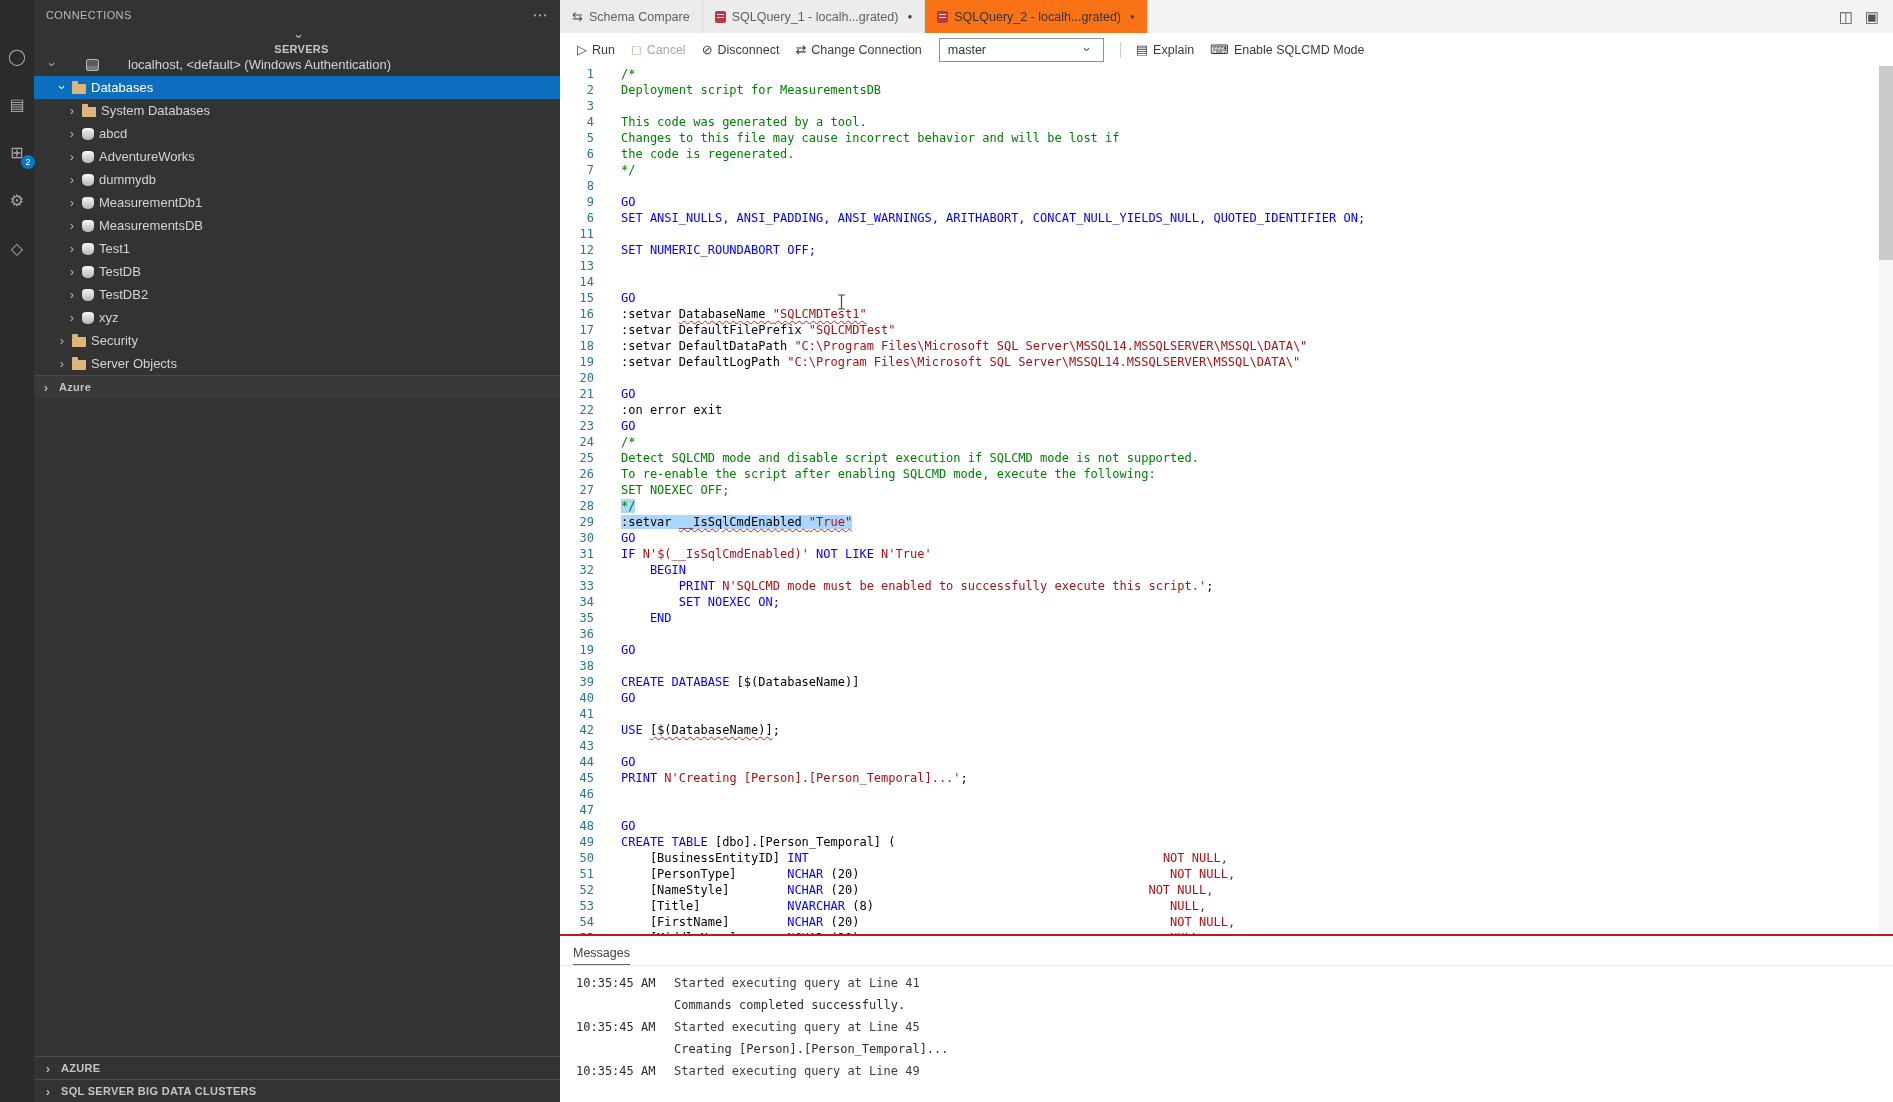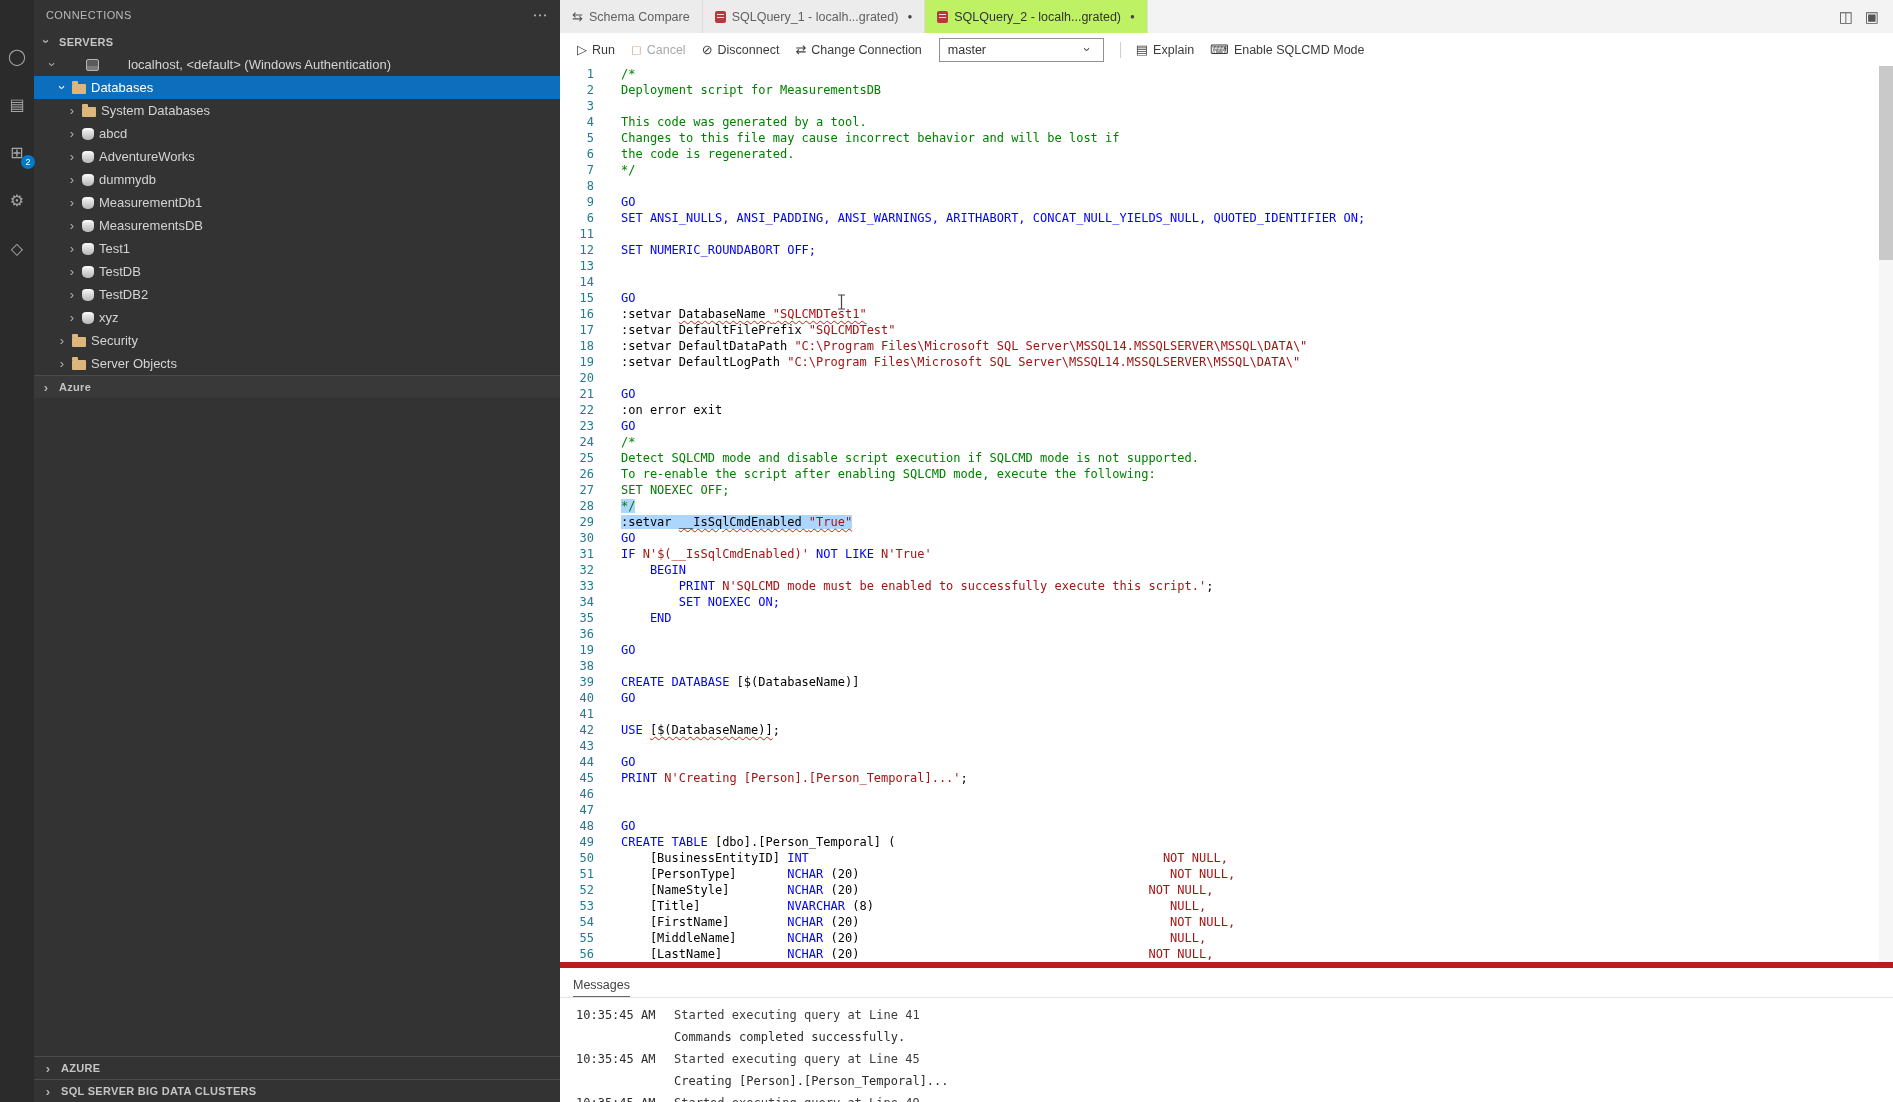--- a/index.html
+++ b/index.html
@@ -30,21 +30,21 @@
   .ic-db{width:12px;height:12px;min-width:12px;background:linear-gradient(#ededed,#b5b5b5);border-top:2px solid #f5f5f5;border-radius:4px 4px 5px 5px;margin-left:2px}
   .ic-server{width:13px;height:12px;min-width:13px;background:#5b5b5b;border:1px solid #b5b5b5;border-radius:2px;box-shadow:inset 0 -4px 0 #7a7a7a;margin-left:2px}
   .sidebar-bottom{margin-top:auto}
   .bottom-pane{height:23px;display:flex;align-items:center;font-size:11px;font-weight:bold;color:#c5c5c5;border-top:1px solid rgba(255,255,255,.12);padding-left:6px;cursor:pointer;letter-spacing:.3px}
 
   
   .main{flex:1;display:flex;flex-direction:column;background:#fff;min-width:0}
   .tabbar{height:33px;background:#f3f3f3;display:flex;justify-content:space-between;flex:none}
   .tabs{display:flex}
   .tab{display:flex;align-items:center;gap:6px;padding:0 12px;font-size:12.5px;color:#616161;background:#ececec;border-right:1px solid #dcdcdc;cursor:pointer;white-space:nowrap}
-  .tab.active{background:#bef264;color:#333}
+  .tab.active{background:#f97316;color:#333}
   .tab-ic{font-size:13px;color:#555}
   .tab-dot{font-size:8px;color:#424242;margin-left:3px}
   .ic-sqlfile{width:11px;height:12px;min-width:11px;background:#b8383d;border-radius:2px;position:relative}
   .ic-sqlfile::after{content:"";position:absolute;left:2px;top:3px;width:7px;height:1.5px;background:rgba(255,255,255,.85);box-shadow:0 3px 0 rgba(255,255,255,.85)}
   .tab-actions{display:flex;align-items:center;gap:12px;padding-right:14px;color:#555;font-size:15px}
   .tab-actions span{cursor:pointer}
 
   .toolbar{height:33px;background:#fff;display:flex;align-items:center;padding-left:10px;gap:2px;font-size:12.5px;color:#3b3b3b;flex:none}
   .tb-item{display:flex;align-items:center;gap:5px;padding:4px 7px;border-radius:3px;cursor:pointer;white-space:nowrap}
   .tb-ic{font-size:13px;color:#3b3b3b}
@@ -63,21 +63,21 @@
   .tok-s{color:var(--string,#a31515)}
   .tok-p{color:#000}
   .tok-cc{color:var(--constraint,#a31515)}
   .tok-sq{text-decoration-line:underline;text-decoration-style:wavy;text-decoration-color:var(--error,#e51400);text-decoration-thickness:1px;text-underline-offset:2px}
   .tok-sel{background:var(--edsel,#add6ff)}
   .scroll-track{position:absolute;top:0;right:0;width:14px;height:100%;background:#f6f6f6}
   .scroll-thumb{position:absolute;top:0;right:0;width:14px;height:194px;background:#c9c9c9}
   .ibeam{position:absolute;left:277px;top:228px;pointer-events:none}
 
   
-  .panel{height:140px;border-top:6px solid #b91c1c;display:flex;flex-direction:column;flex:none;overflow:hidden}
+  .panel{height:168px;border-top:2px solid #b91c1c;display:flex;flex-direction:column;flex:none;overflow:hidden}
   .panel-header{height:30px;display:flex;align-items:flex-end;padding-left:13px;border-bottom:1px solid #e5e5e5;flex:none}
   .panel-tab{font-size:12.5px;color:#424242;padding-bottom:4px;border-bottom:1px solid #6a6a6a;cursor:pointer}
   .messages{padding-top:6px;font-family:"DejaVu Sans Mono",monospace;font-size:12px;color:#2b2b2b;overflow:hidden}
   .msg-row{height:22px;display:flex;align-items:center;white-space:pre}
   .msg-time{width:98px;min-width:98px;margin-left:16px}
   .msg-text.link{color:var(--link,#3c3c3c);cursor:pointer}
 </style>
 </head>
 <body>
 
@@ -101,21 +101,21 @@
         <span>◇</span>
       </div>
     </div>
 
   <div class="sidebar">
     <div class="sidebar-title">
       <span>CONNECTIONS</span>
       <span class="more">⋯</span>
     </div>
     <div class="tree" id="tree">
-        <div class="tree-row section" style="padding-left: 4px;">
+        <div class="tree-row section" style="padding-left: 4px; flex-direction: column;">
           <span class="chev down">›</span>
           <span class="tree-label">SERVERS</span>
         </div>
         <div class="tree-row" style="padding-left: 10px; gap: 24px;">
           <span class="chev down">›</span>
           <span class="ic-server"></span>
           <span class="tree-label">localhost, &lt;default&gt; (Windows Authentication)</span>
         </div>
         <div class="tree-row selected" style="padding-left: 20px;">
           <span class="chev down">›</span>

